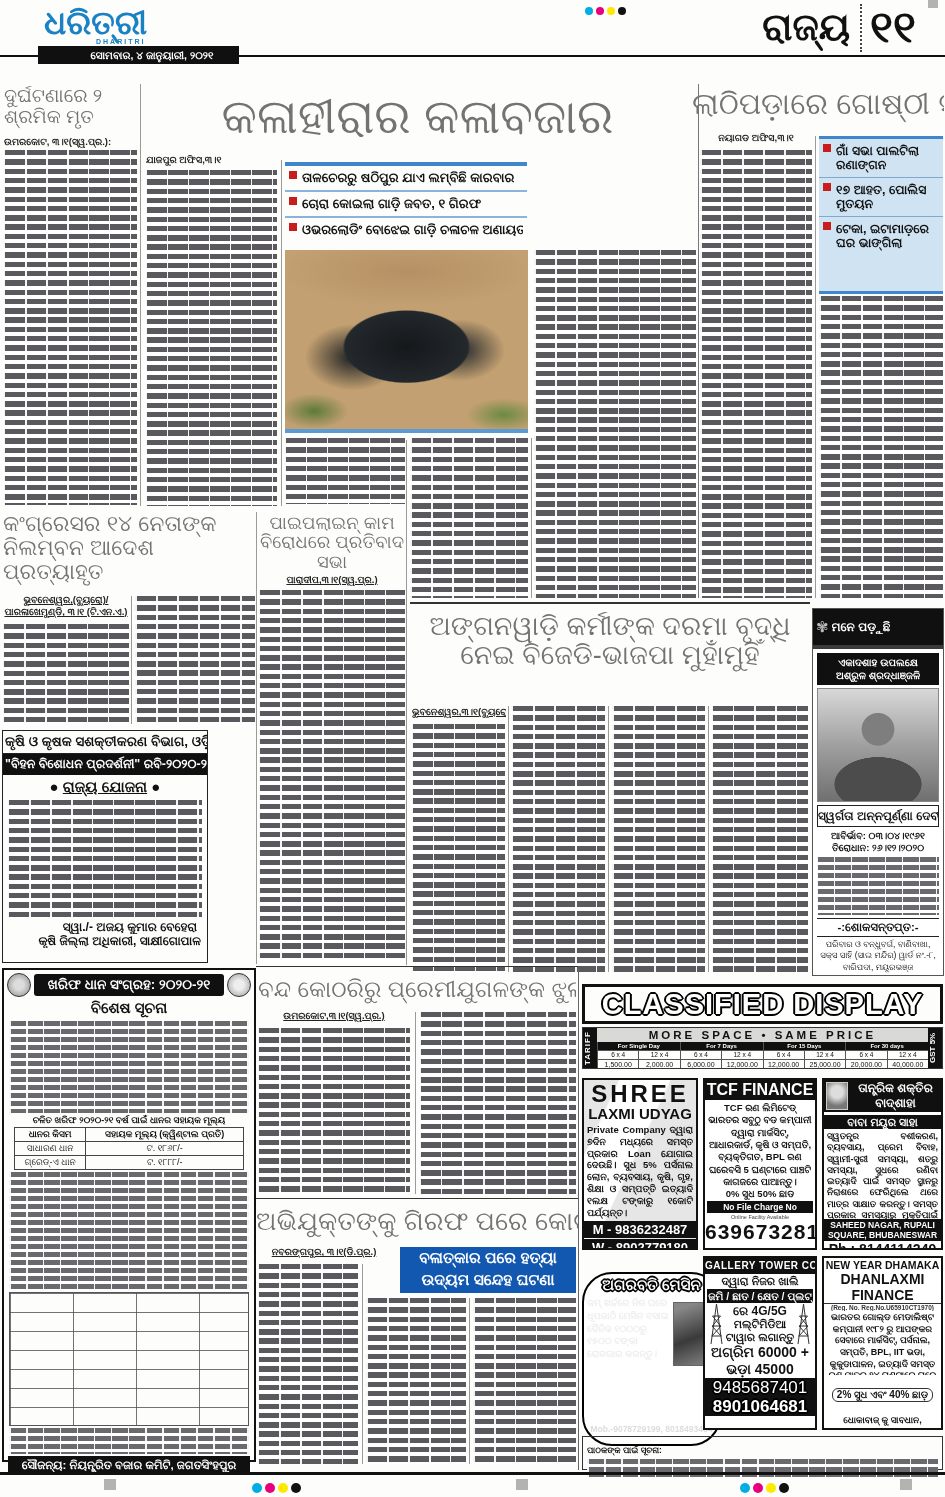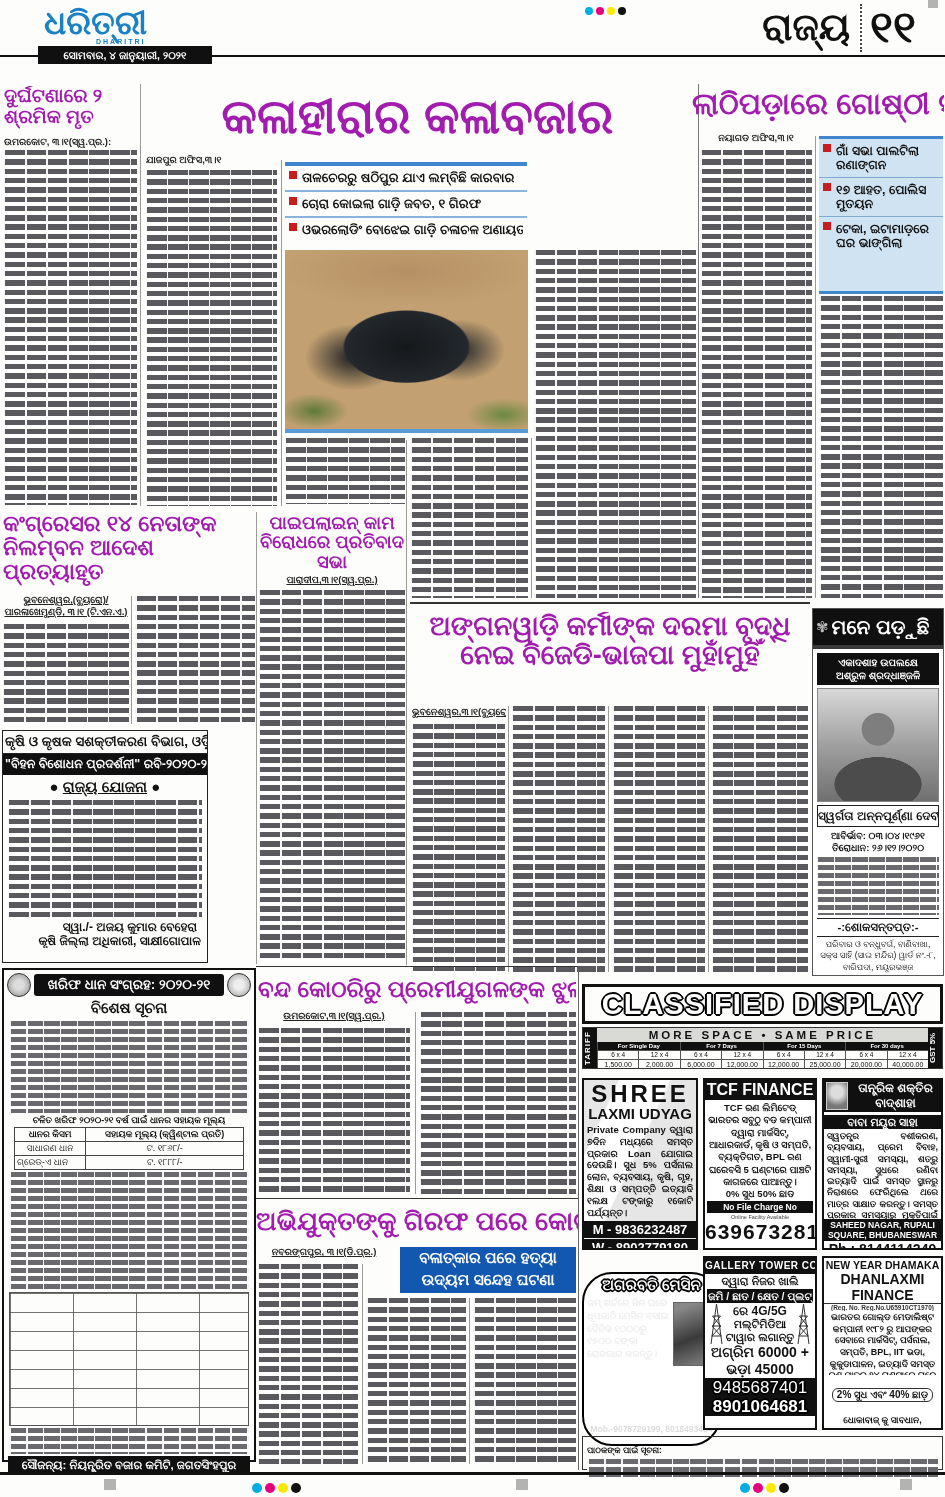--- a/index.html
+++ b/index.html
@@ -1,19 +1,19 @@
 <!DOCTYPE html>
 <html><head>
 <meta charset="utf-8">
 <style>
   html,body{margin:0;padding:0;background:#e8e8e4;}
   .page{position:relative;width:945px;height:1497px;background:#fdfdfb;margin:0 auto;overflow:hidden;
         font-family:"Liberation Sans","DejaVu Sans",sans-serif;color:#111;}
   .abs{position:absolute;}
-  .hl{font-weight:bold;color:#a21caf;line-height:1.08;}
+  .hl{font-weight:normal;color:#737373;line-height:1.08;}
   .nowrap{white-space:nowrap;overflow:hidden;}
   .ctr{text-align:center;}
   .prely{white-space:pre-line;}
   .dateline{font-size:9.5px;font-weight:bold;color:#222;}
   .under{text-decoration:underline;}
   .sim{background-image:
       repeating-linear-gradient(90deg, rgba(255,255,255,.93) 0 1.5px, rgba(255,255,255,0) 1.5px 21px),
       repeating-linear-gradient(180deg, #5a5a5e 0 5.4px, #ffffff 5.4px 9.3px);}
   .simlite{background-image:
       repeating-linear-gradient(90deg, rgba(255,255,255,.93) 0 1.5px, rgba(255,255,255,0) 1.5px 17px),
@@ -40,21 +40,21 @@
 <div class="page">
 
   <div class="abs" style="left:585px;top:1px;">
     <span class="dot" style="background:#00aee4;width:8px;height:8px;"></span><span class="dot" style="background:#e6007e;width:8px;height:8px;"></span><span class="dot" style="background:#ffe900;width:8px;height:8px;"></span><span class="dot" style="background:#111;width:8px;height:8px;"></span>
   </div>
   <div class="abs regsq" style="left:928px;top:0;width:10px;height:8px;"></div>
 
   <div class="abs" style="left:44px;top:4px;width:180px;height:42px;font-size:33px;font-weight:bold;color:#1a82c4;overflow:hidden;">ଧରିତ୍ରୀ</div>
   <div class="abs" style="left:96px;top:38px;font-size:7px;font-weight:bold;color:#1a82c4;letter-spacing:2px;">DHARITRI</div>
   <div class="abs hrule" style="left:0;top:55px;width:945px;height:2px;background:#111;"></div>
-  <div class="abs blkbar ctr" style="left:38px;top:46px;width:174px;height:18px;font-size:10.5px;font-weight:bold;line-height:18px;overflow:hidden;">ସୋମବାର, ୪ ଜାନୁୟାରୀ, ୨୦୨୧</div>
+  <div class="abs blkbar ctr" style="left:38px;top:46px;width:174px;height:18px;font-size:10.5px;font-weight:bold;line-height:18px;overflow:hidden;padding-left:27px;">ସୋମବାର, ୪ ଜାନୁୟାରୀ, ୨୦୨୧</div>
   <div class="abs nowrap" style="left:672px;top:6px;width:178px;height:48px;font-size:38px;font-weight:bold;text-align:right;">ରାଜ୍ୟ</div>
   <div class="abs" style="left:860px;top:4px;height:48px;border-left:2px dotted #444;"></div>
   <div class="abs nowrap" style="left:870px;top:2px;width:72px;height:52px;font-size:44px;font-weight:bold;">୧୧</div>
 
   <div class="abs hl prely" style="left:4px;top:86px;width:133px;height:48px;font-size:19px;overflow:hidden;">ଦୁର୍ଘଟଣାରେ ୨ ଶ୍ରମିକ ମୃତ</div>
   <div class="abs dateline" style="left:4px;top:136px;width:133px;overflow:hidden;white-space:nowrap;">ଉମରକୋଟ, ୩।୧(ସ୍ୱ.ପ୍ର.):</div>
   <div class="abs sim" style="left:4px;top:150px;width:133px;height:355px;"></div>
   <div class="abs vrule" style="left:140px;top:84px;height:422px;"></div>
 
   <div class="abs hl ctr nowrap" style="left:145px;top:80px;width:545px;height:74px;font-size:48px;line-height:74px;">କଳାହୀରାର କଳାବଜାର</div>
@@ -144,21 +144,21 @@
   <div class="abs vrule" style="left:508px;top:706px;height:266px;"></div>
   <div class="abs sim" style="left:512px;top:706px;width:93px;height:266px;"></div>
   <div class="abs vrule" style="left:608px;top:706px;height:266px;"></div>
   <div class="abs sim" style="left:612px;top:706px;width:93px;height:266px;"></div>
   <div class="abs vrule" style="left:708px;top:706px;height:266px;"></div>
   <div class="abs sim" style="left:712px;top:706px;width:96px;height:266px;"></div>
 
   <div class="abs" style="left:812px;top:608px;width:132px;height:368px;border:1px solid #555;box-sizing:border-box;background:#fff;">
     <div class="blkbar" style="height:36px;display:flex;align-items:center;border-bottom:4px solid #3a3a3a;">
       <span style="color:#bbb;font-size:15px;padding:0 3px;">✾</span>
-      <span style="font-size:20px;font-weight:bold;white-space:nowrap;overflow:hidden;">ମନେ ପଡ଼ୁଛି</span>
+      <span style="font-size:12px;font-weight:bold;white-space:nowrap;overflow:hidden;">ମନେ ପଡ଼ୁଛି</span>
     </div>
     <div style="padding:4px;">
       <div class="blkbar ctr prely" style="font-size:10px;font-weight:bold;padding:3px 1px;line-height:1.3;">ଏକାଦଶାହ ଉପଲକ୍ଷେ
 ଅଶ୍ରୁଳ ଶ୍ରଦ୍ଧାଞ୍ଜଳି</div>
       <div style="height:112px;margin-top:3px;border:1px solid #888;background:
              radial-gradient(circle at 50% 36%, #7e7e7e 0 17%, rgba(0,0,0,0) 18%),
              radial-gradient(ellipse 60% 40% at 50% 85%, #4c4c4c 0 60%, rgba(0,0,0,0) 61%),
              linear-gradient(180deg,#d8d8d8 0%,#a0a0a0 50%,#707070 100%);"></div>
       <div class="ctr" style="border:1.5px solid #222;font-size:12px;font-weight:bold;padding:3px 0;margin-top:3px;overflow:hidden;white-space:nowrap;">ସ୍ୱର୍ଗତା ଅନ୍ନପୂର୍ଣ୍ଣା ଦେବୀ</div>
       <div class="ctr" style="font-size:9.5px;font-weight:bold;margin-top:3px;white-space:nowrap;overflow:hidden;">ଆବିର୍ଭାବ: ୦୩।୦୪।୧୯୬୧</div>
@@ -182,21 +182,21 @@
       <tbody>
           <tr>
         <th style="border:1px solid #444;padding:1px 2px;">ଧାନର କିସମ</th>
         <th style="border:1px solid #444;padding:1px 2px;">ସହାୟକ ମୂଲ୍ୟ (କ୍ୱିଣ୍ଟାଲ ପ୍ରତି)</th>
       </tr>
       <tr>
         <td style="border:1px solid #444;padding:1px 2px;text-align:center;">ସାଧାରଣ ଧାନ</td>
         <td style="border:1px solid #444;padding:1px 2px;text-align:center;">ଟ. ୧୮୬୮/-</td>
       </tr>
       <tr>
-        <td style="border:1px solid #444;padding:1px 2px;text-align:left;">ଗ୍ରେଡ୍-ଏ ଧାନ</td>
+        <td style="border:1px solid #444;padding:1px 2px;text-align:center;">ଗ୍ରେଡ୍-ଏ ଧାନ</td>
         <td style="border:1px solid #444;padding:1px 2px;text-align:center;">ଟ. ୧୮୮୮/-</td>
       </tr>
     </tbody>
       </table>
     <div class="simlite" style="margin:2px 5px;height:118px;"></div>
     <div class="kgrid" style="margin:2px 5px;height:132px;"></div>
     <div class="simlite" style="margin:2px 5px;height:26px;"></div>
     <div class="blkbar ctr" style="margin:2px 4px;font-size:11.5px;font-weight:bold;padding:3px 0;white-space:nowrap;overflow:hidden;">ସୌଜନ୍ୟ: ନିୟନ୍ତ୍ରିତ ବଜାର କମିଟି, ଜଗତସିଂହପୁର</div>
   </div>
 

